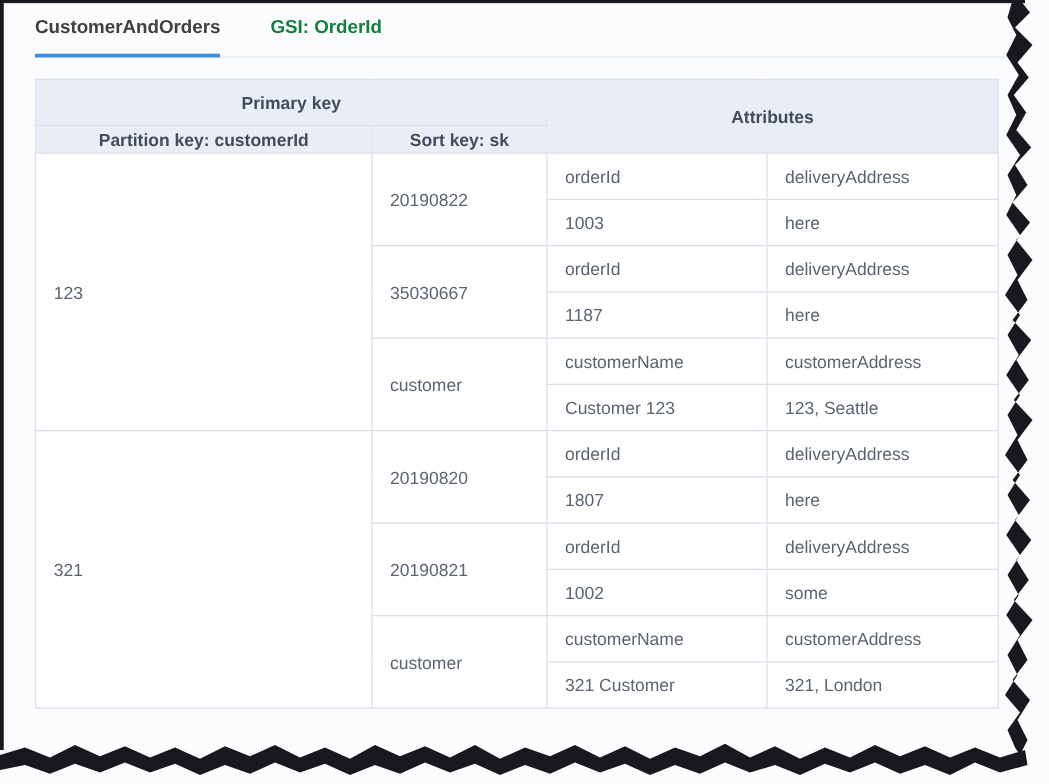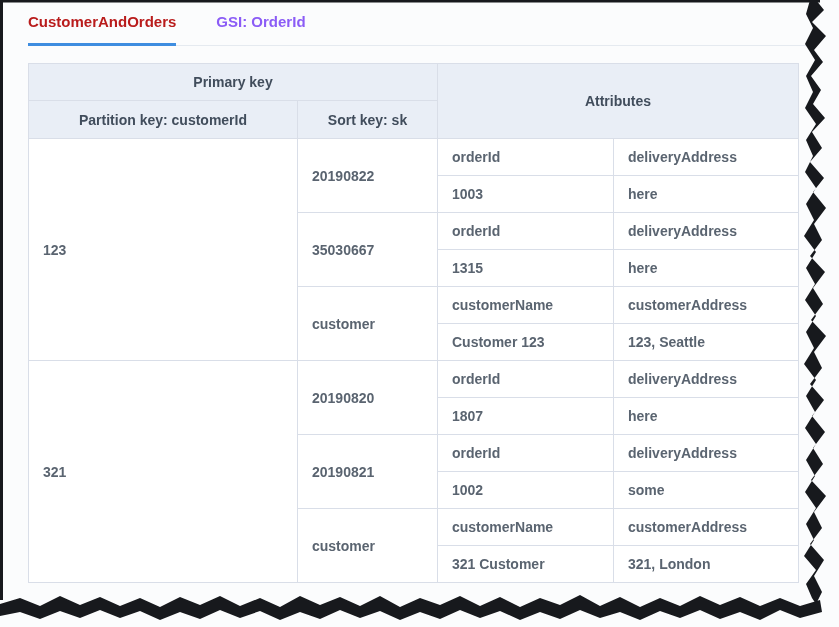--- a/index.html
+++ b/index.html
@@ -25,27 +25,27 @@
     border-bottom: 1px solid #e5eaf0;
     box-sizing: border-box;
   }
   .tab {
     display: flex;
     align-items: center;
     height: 46px;
     box-sizing: border-box;
     font-size: 15px;
     font-weight: 700;
-    color: #8b5cf6;
+    color: #15803d;
     border-bottom: 3px solid transparent;
     cursor: pointer;
     white-space: nowrap;
   }
   .tab.active {
-    color: #b91c1c;
+    color: #404040;
     border-bottom-color: #3e8de0;
   }
   
   table.ddb {
     position: absolute;
     left: 28px; top: 63px;
     width: 770px;
     border-collapse: collapse;
     table-layout: fixed;
     background: #ffffff;
@@ -57,26 +57,26 @@
     overflow: hidden;
     white-space: nowrap;
   }
   table.ddb th {
     background: #e9eef6;
     color: #414d5c;
     font-weight: 700;
     text-align: center;
     height: 37px;
   }
-  table.ddb tr.hdr2 th { height: 38px; text-align: center; }
+  table.ddb tr.hdr2 th { height: 22px; text-align: center; }
   table.ddb td {
     height: 37px;
     color: #5a6470;
     background: #ffffff;
-    font-weight: 700;
+    font-weight: 400;
     text-align: left;
     padding: 0 0 0 14px;
     vertical-align: middle;
   }
   td.key-cell { padding-left: 16px; }
   td.attr-name { background: #e9eef6; }
   
   .frame {
     position: absolute; inset: 0;
     pointer-events: none;
@@ -119,21 +119,21 @@
     <tr>
       <td>1003</td>
       <td>here</td>
     </tr>
     <tr>
       <td rowspan="2" class="key-cell">35030667</td>
       <td class="attr-name">orderId</td>
       <td class="attr-name">deliveryAddress</td>
     </tr>
     <tr>
-      <td>1315</td>
+      <td>1187</td>
       <td>here</td>
     </tr>
     <tr>
       <td rowspan="2" class="key-cell">customer</td>
       <td class="attr-name">customerName</td>
       <td class="attr-name">customerAddress</td>
     </tr>
     <tr>
       <td>Customer 123</td>
       <td>123, Seattle</td>

